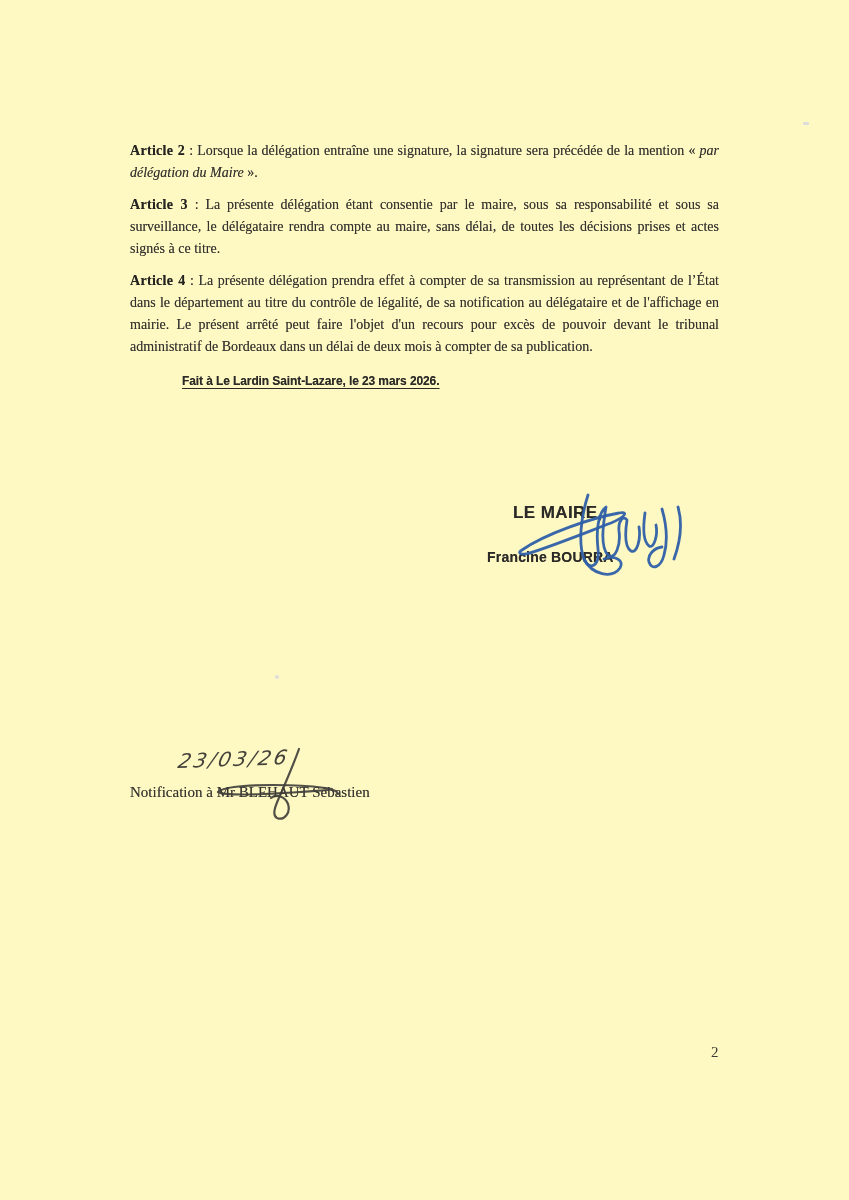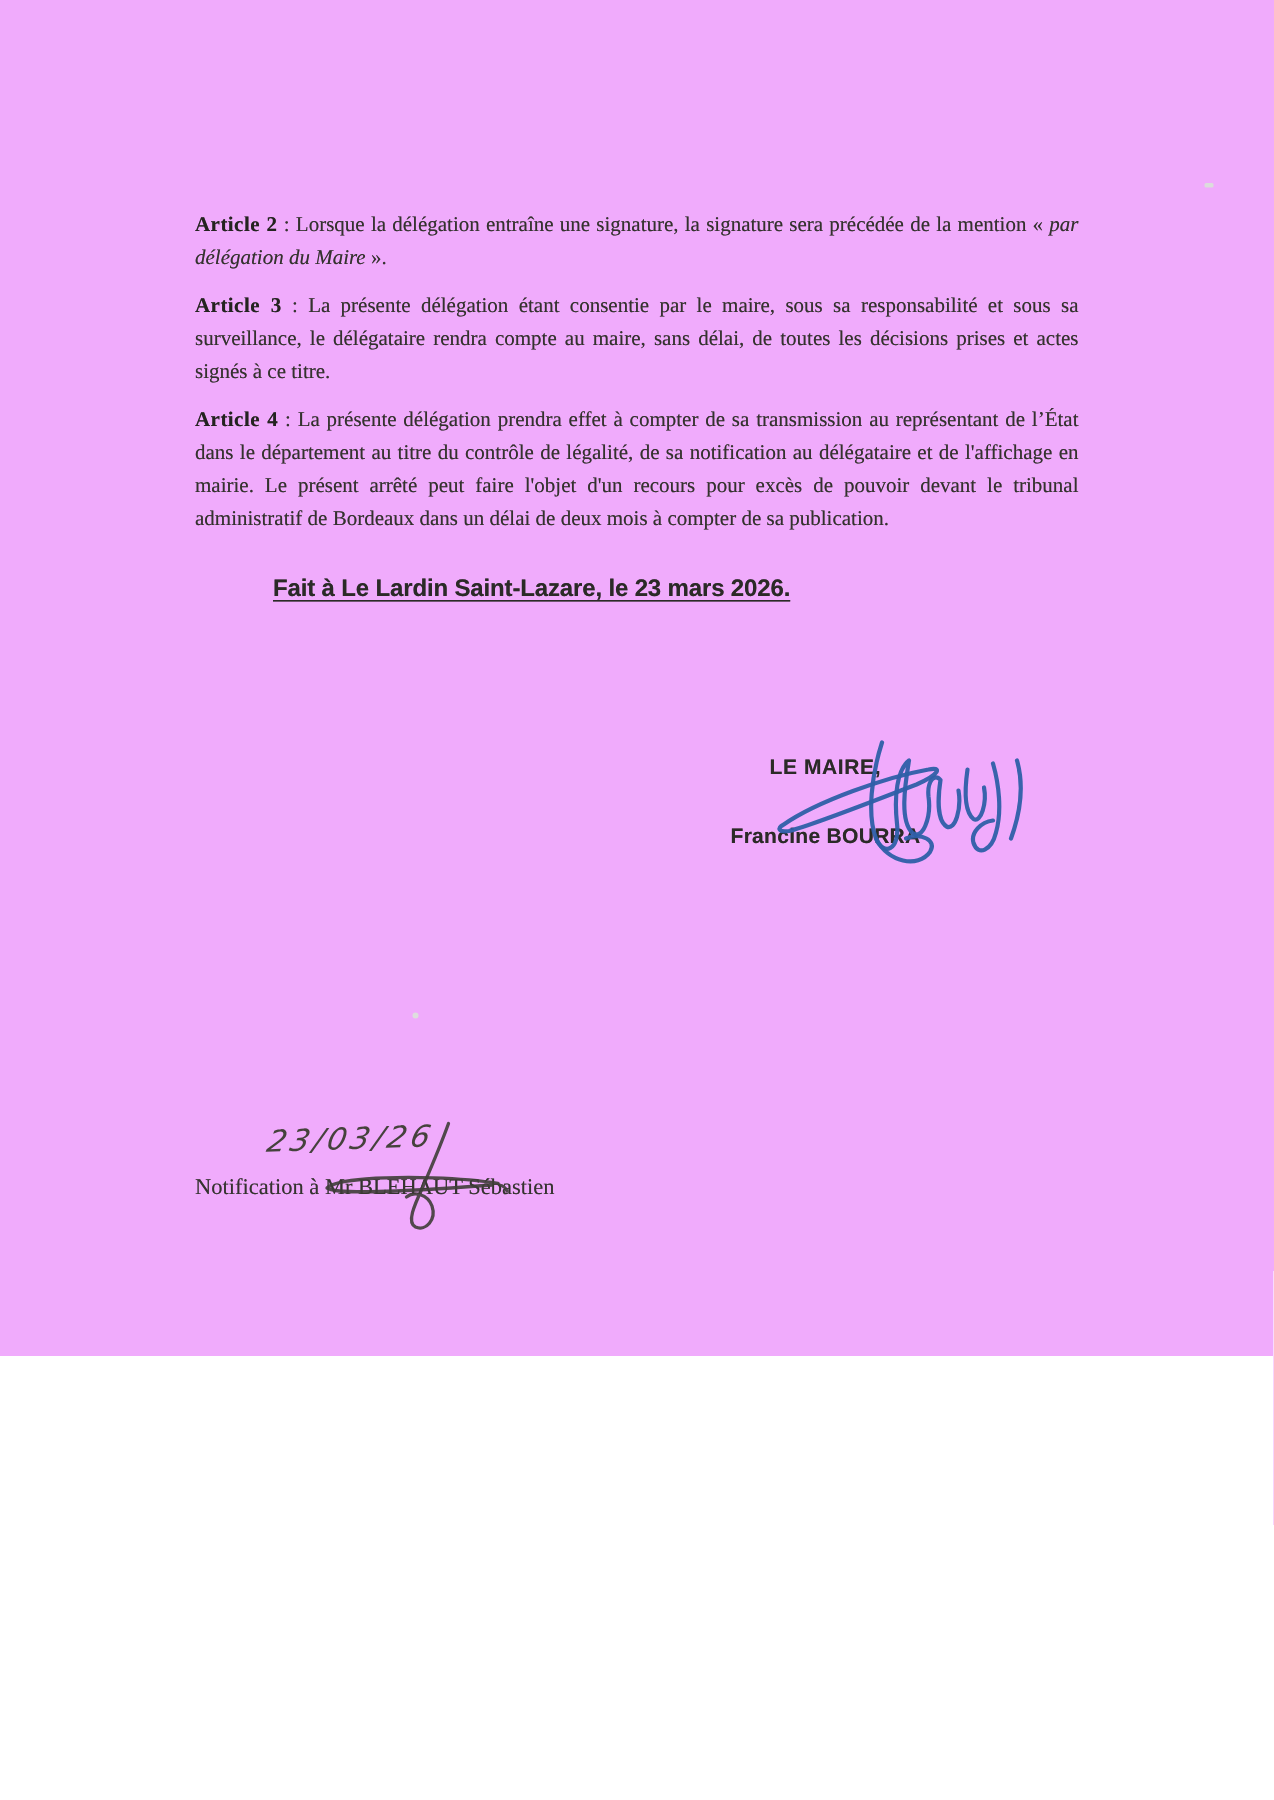--- a/index.html
+++ b/index.html
@@ -1,20 +1,20 @@
 <!DOCTYPE html>
 <html lang="fr"><head>
 <meta charset="utf-8">
 <style>
   html, body { margin: 0; padding: 0; background: #ffffff; }
   .page {
     position: relative;
     width: 849px;
-    height: 904px;
-    background: #f0abfc;
+    height: 1200px;
+    background: #fef9c3;
     overflow: hidden;
     font-family: "Liberation Serif", serif;
   }
 
   
   .articles {
     position: absolute;
     left: 130px;
     top: 140px;
     width: 589px;
@@ -35,31 +35,31 @@
   
   .bsans {
     position: absolute;
     font-family: "Liberation Sans", sans-serif;
     font-weight: bold;
     color: #2b2a27;
     white-space: nowrap;
   }
   .fait-line {
     left: 182px;
-    top: 384px;
-    font-size: 16px;
+    top: 374px;
+    font-size: 12px;
     letter-spacing: -0.1px;
     text-decoration: underline;
     text-underline-offset: 3px;
     text-shadow: 0 0 0.4px rgba(43,42,39,0.6);
   }
   .maire-title {
     left: 513px;
     top: 503px;
-    font-size: 14px;
+    font-size: 17px;
     letter-spacing: 0.4px;
     text-shadow: 0 0 0.4px rgba(43,42,39,0.6);
   }
   .maire-name {
     left: 487px;
     top: 549px;
     font-size: 14px;
     letter-spacing: 0.2px;
     text-shadow: 0 0 0.4px rgba(43,42,39,0.6);
   }

